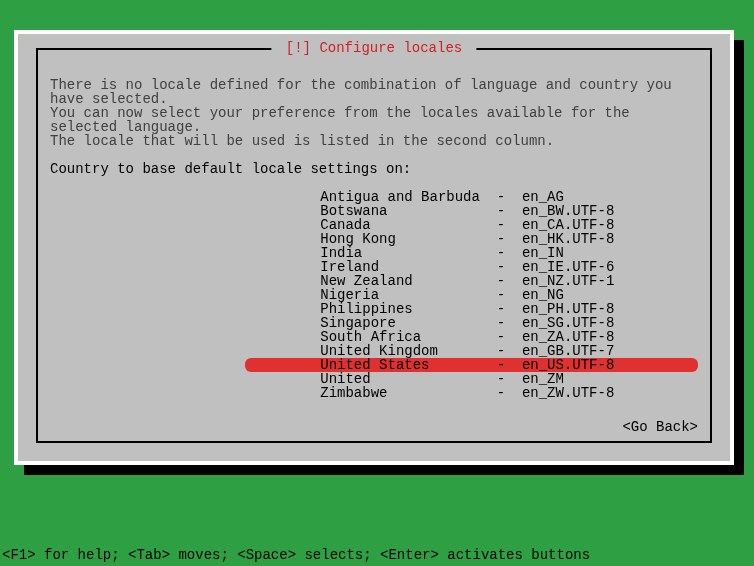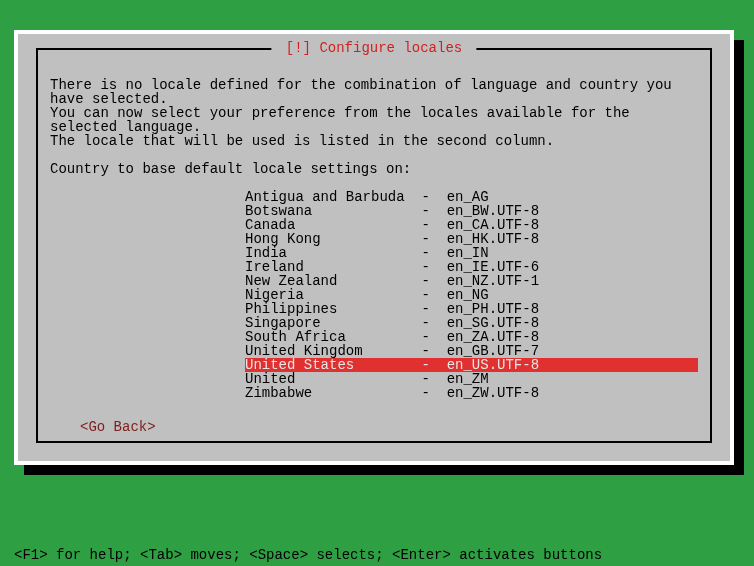--- a/index.html
+++ b/index.html
@@ -42,51 +42,54 @@
     position: absolute;
     top: -9px;
     left: 50%;
     transform: translateX(-50%);
     background: #c0c0c0;
     padding: 0 6px;
     color: #d21f1f;
     white-space: pre;
   }
   .body-text {
-    color: #000000;
+    color: #404040;
     white-space: pre-wrap;
     margin-bottom: 14px;
   }
   .prompt {
     color: #000;
     white-space: pre;
     margin-bottom: 14px;
   }
   .list {
     margin-left: 195px;
+    text-align: center;
   }
   .row {
     color: #000;
     white-space: pre;
     height: 14px;
     line-height: 14px;
   }
   .row.selected {
     background: #e03030;
-    color: #e5e5e5;
+    color: #000000;
+    border-radius: 6px;
   }
   .go-back {
-    color: #7f1d1d;
+    color: #000000;
     margin-top: 20px;
     margin-left: 30px;
     white-space: pre;
+    text-align: right;
   }
   .statusbar {
     position: absolute;
-    left: 12px;
+    left: 0;
     bottom: 4px;
     width: 740px;
     color: #000;
     white-space: pre;
     padding-left: 2px;
   }
 </style>
 </head>
 <body>
 

